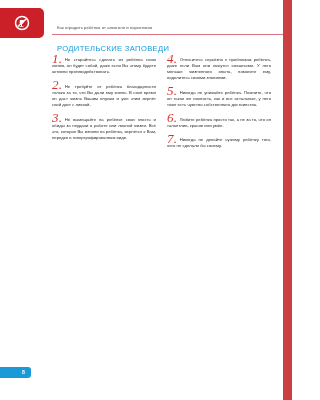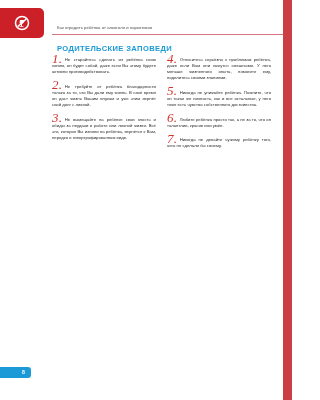--- a/index.html
+++ b/index.html
@@ -70,21 +70,21 @@
     height: 1px;
     background: #d8737f;
   }
 
   
   .section-title {
     position: absolute;
     left: 57px;
     top: 44px;
     font-size: 7.6px;
-    font-weight: bold;
+    font-weight: normal;
     color: #1b9ad7;
     letter-spacing: 0.35px;
   }
 
   
   .columns {
     position: absolute;
     left: 52px;
     top: 57px;
     width: 226px;

